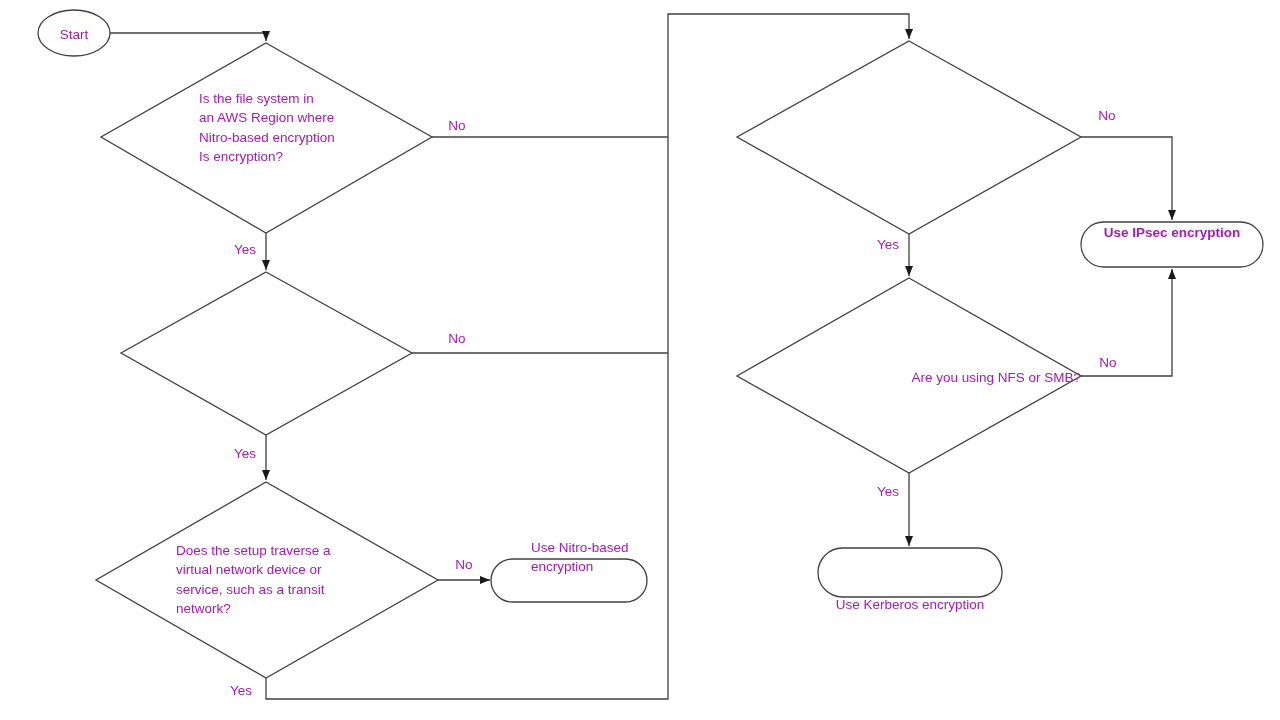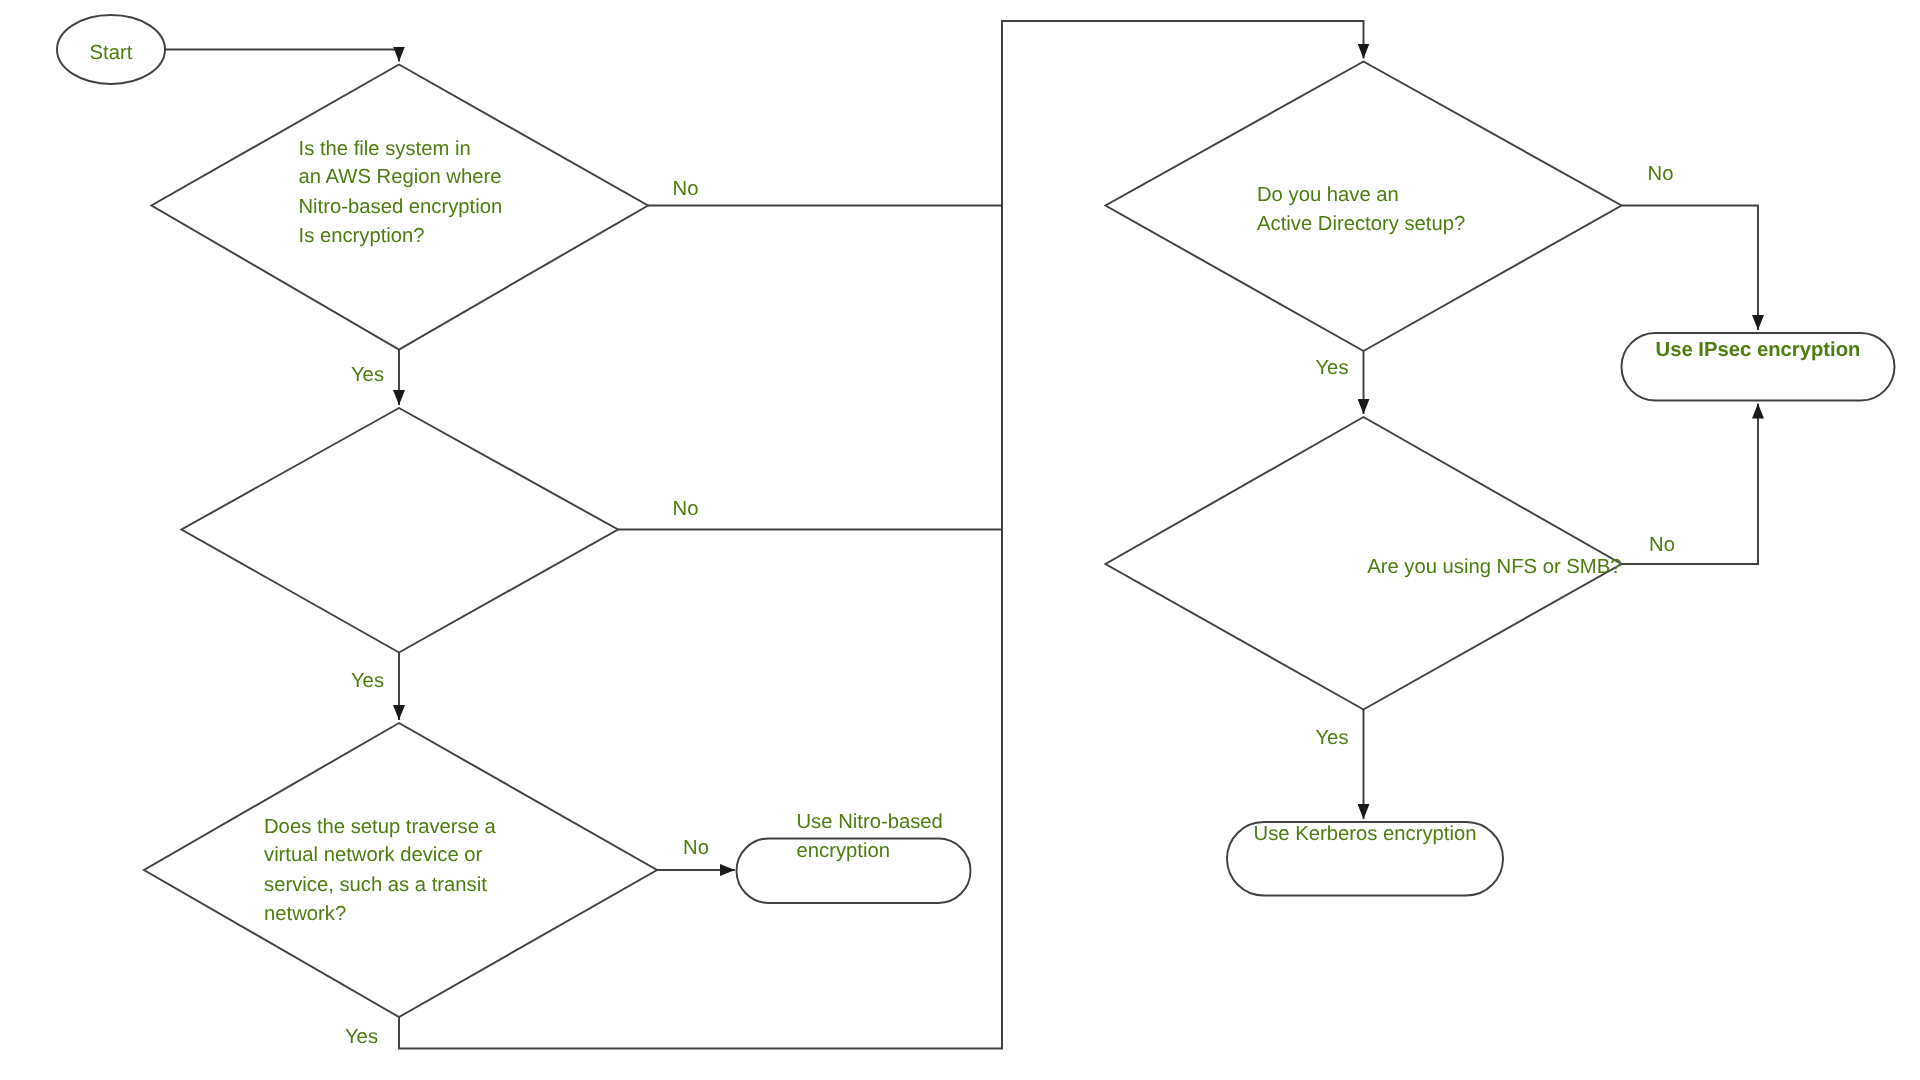--- a/index.html
+++ b/index.html
@@ -2,21 +2,21 @@
 <html><head>
 <meta charset="utf-8">
 <style>
   html, body { margin: 0; padding: 0; background: #ffffff; }
   .canvas {
     position: relative;
     width: 1280px;
     height: 720px;
     background: #ffffff;
     font-family: "Liberation Sans", sans-serif;
-    color: #4d7c0f;
+    color: #a21caf;
     overflow: hidden;
   }
   .canvas svg { position: absolute; left: 0; top: 0; }
   .t {
     position: absolute;
     font-size: 13.5px;
     line-height: 19.4px;
     white-space: nowrap;
   }
   .lbl {
@@ -78,33 +78,29 @@
   </div>
 
 
   <div class="t" style="left:176px; top:541px;">
     <div>Does the setup traverse a</div>
     <div>virtual network device or</div>
     <div>service, such as a transit</div>
     <div>network?</div>
   </div>
 
-  <div class="t" style="left:838px; top:120px;">
-    <div>Do you have an</div>
-    <div>Active Directory setup?</div>
-  </div>
 
   <div class="t ctr" style="left:737px; top:368px; width:344px;text-align:right;">Are you using NFS or SMB?</div>
 
   <div class="t" style="left:519px; top:538px;margin-left:12px;">
     <div>Use Nitro-based</div>
     <div>encryption</div>
   </div>
 
-  <div class="t ctr" style="left:818px; top:546px; width:184px;">Use Kerberos encryption</div>
+  <div class="t ctr" style="left:818px; top:595px; width:184px;">Use Kerberos encryption</div>
 
   <div class="t ctr" style="left:1081px; top:223px; width:182px;font-weight:bold;">Use IPsec encryption</div>
 
   <div class="lbl" style="left:223px; top:242px;">Yes</div>
   <div class="lbl" style="left:223px; top:446px;">Yes</div>
   <div class="lbl" style="left:219px; top:683px;">Yes</div>
   <div class="lbl" style="left:866px; top:237px;">Yes</div>
   <div class="lbl" style="left:866px; top:484px;">Yes</div>
 
   <div class="lbl" style="left:435px; top:118px;">No</div>

